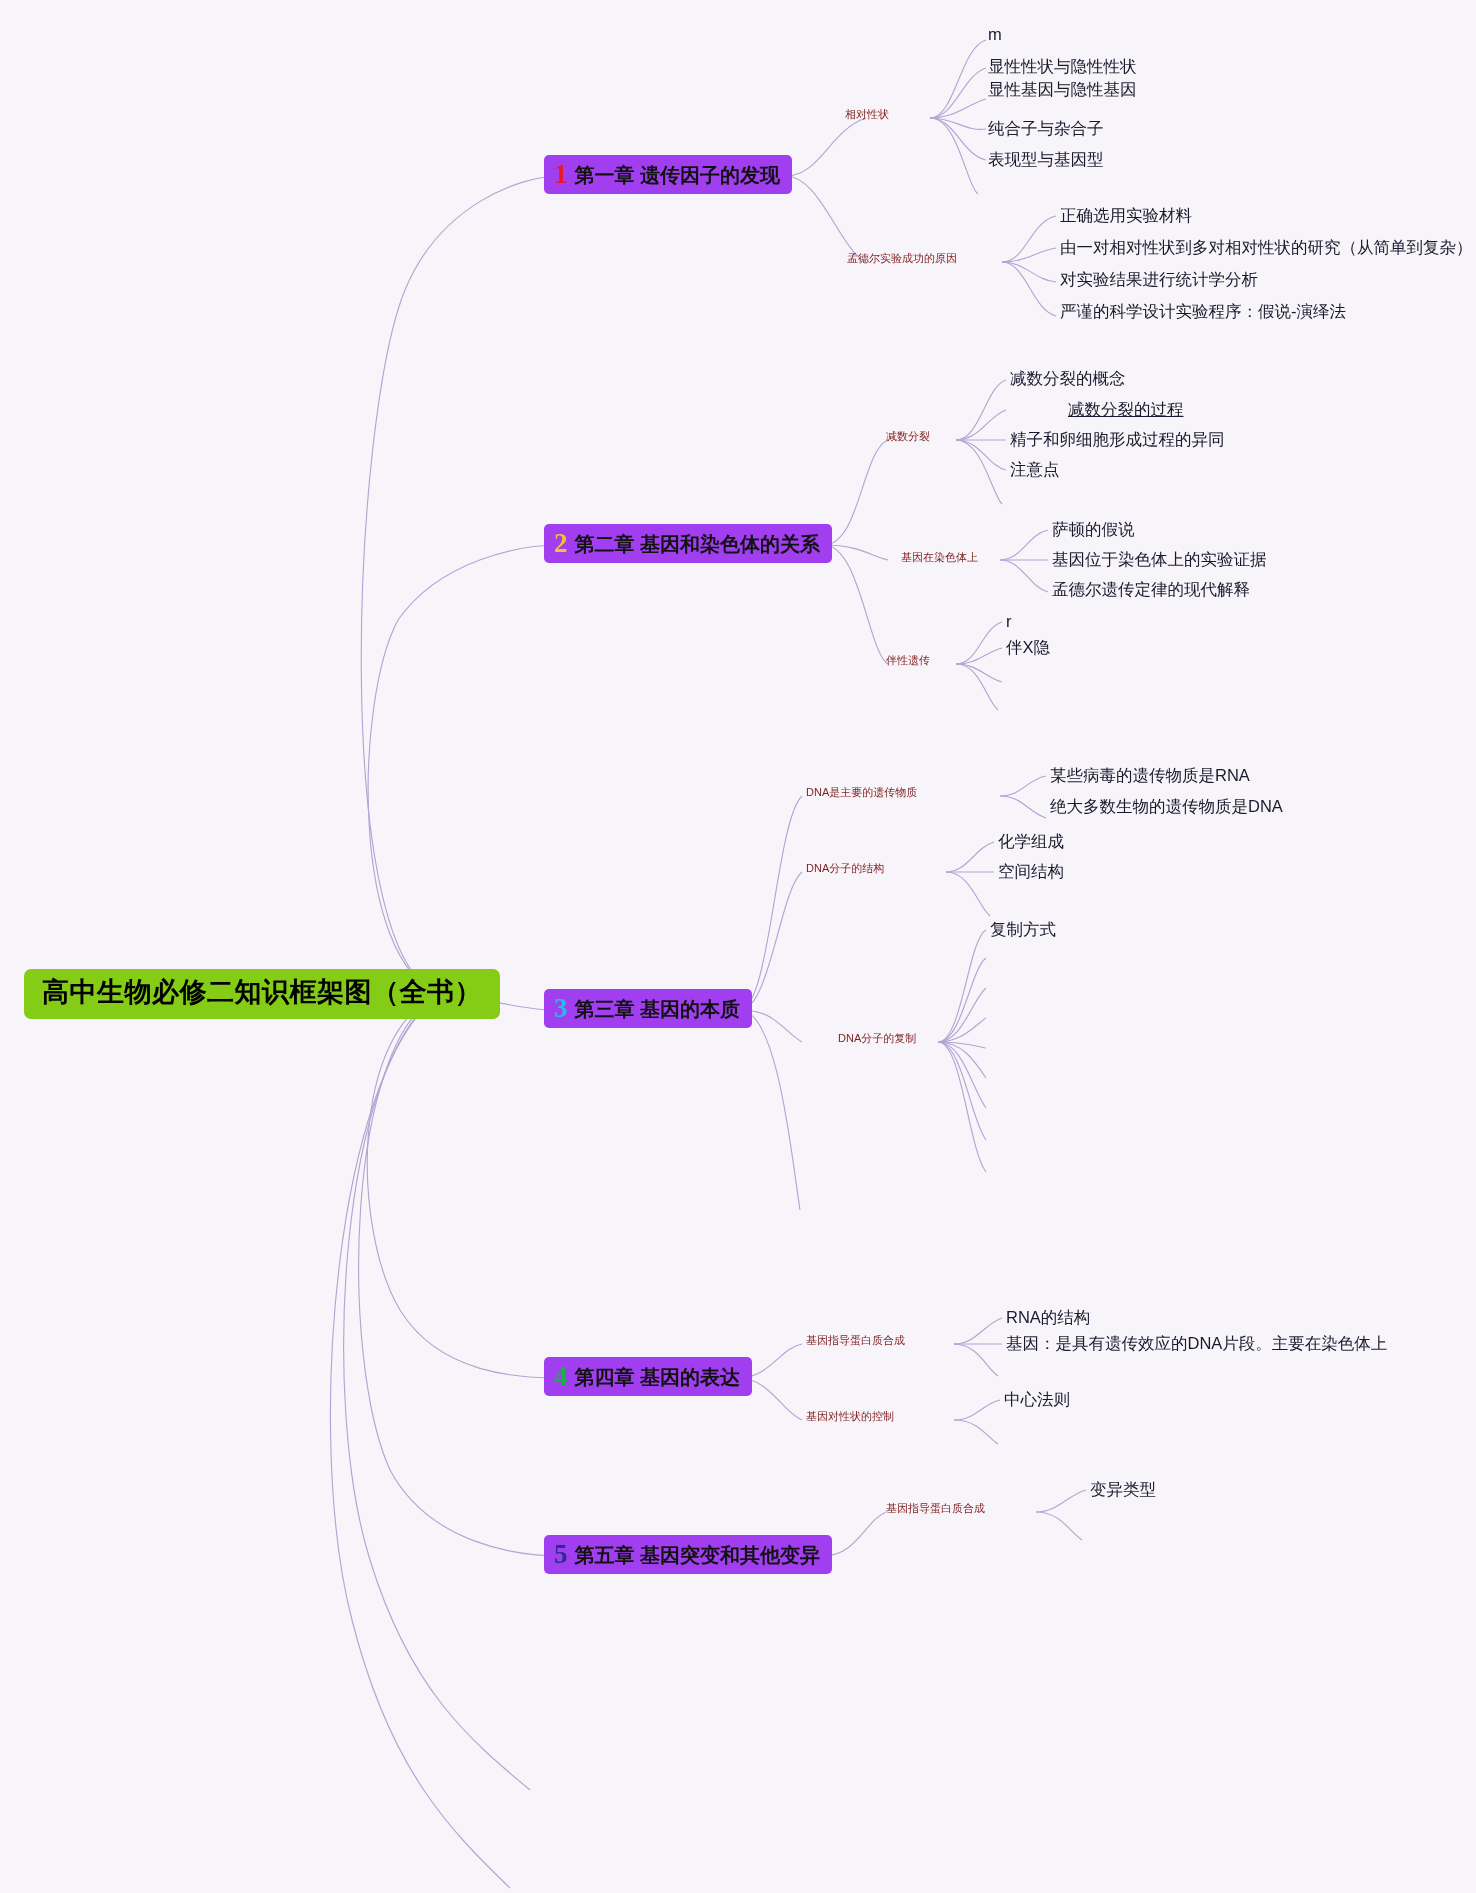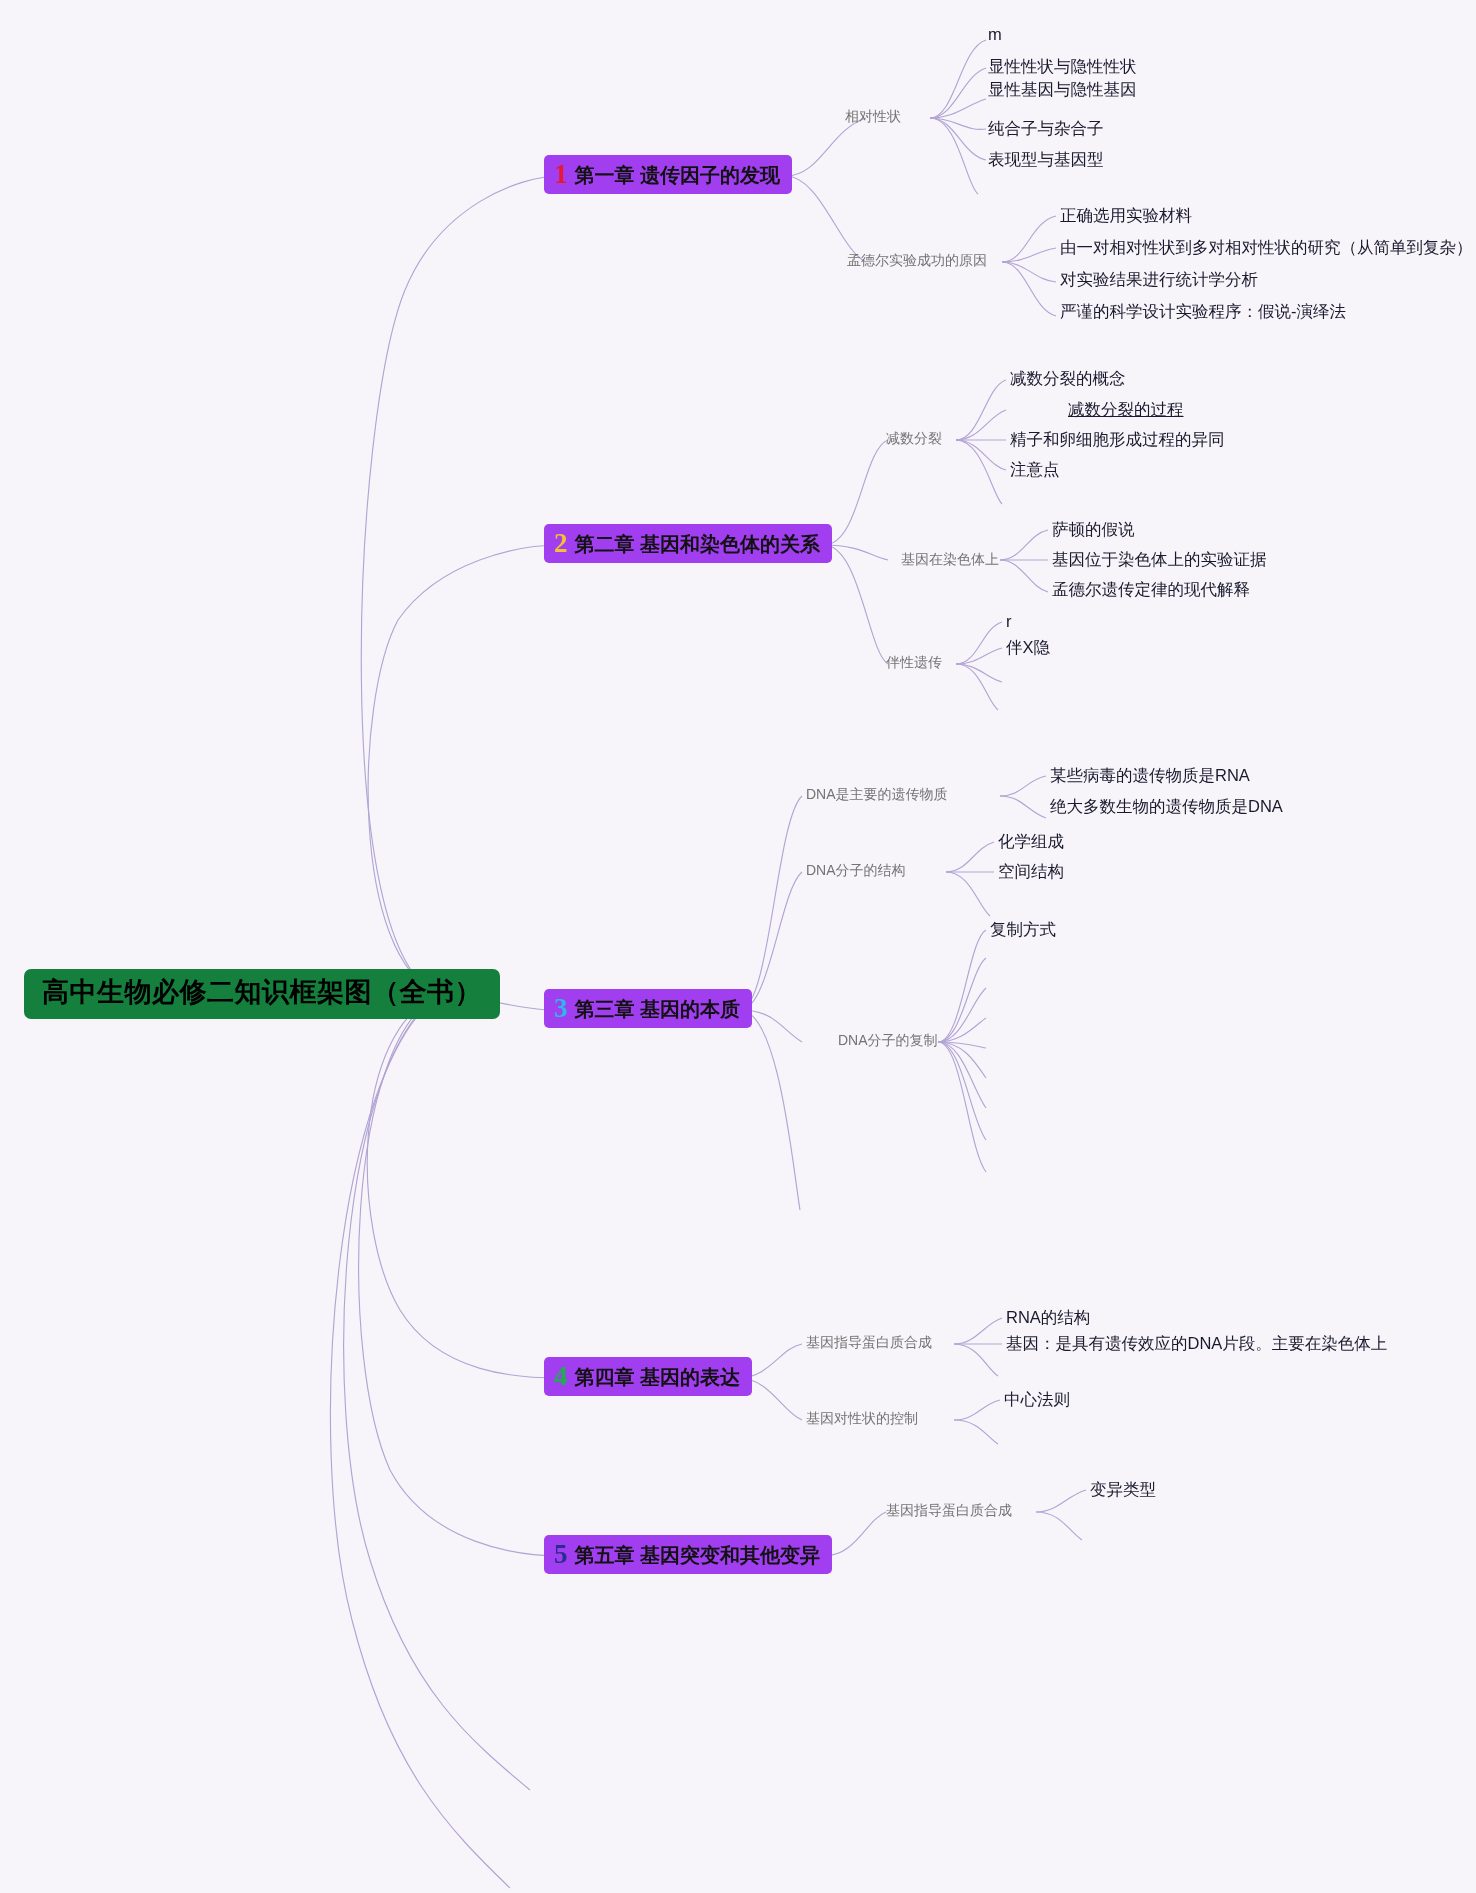--- a/index.html
+++ b/index.html
@@ -8,21 +8,21 @@
     background:#f8f5fa;
     font-family:"Liberation Sans","DejaVu Sans",sans-serif;
     position:relative;overflow:hidden;
   }
   #canvas{position:absolute;left:0;top:0;width:1476px;height:1893px;}
   svg.links{position:absolute;left:0;top:0;width:1476px;height:1893px;pointer-events:none;}
   .node{position:absolute;white-space:nowrap;}
 
   
   .root{
-    background:#15803d;
+    background:#84cc16;
     border-radius:7px;
     padding:9px 18px 11px 18px;
     color:#000;
     font-size:27px;
     font-weight:bold;
     letter-spacing:0.5px;
     line-height:1.1;
   }
 
   
@@ -39,22 +39,22 @@
   .chapter .num{
     font-size:27px;
     font-weight:bold;
     font-family:"Liberation Serif","DejaVu Serif",serif;
     line-height:1;
     position:relative;top:1px;
   }
 
   
   .topic{
-    color:#737373;
-    font-size:14px;
+    color:#7f1d1d;
+    font-size:11px;
     font-weight:normal;
     line-height:1.2;
   }
   .leaf{
     color:#1a1a2e;
     font-size:16.5px;
     line-height:1.2;
   }
 </style>
 </head>

